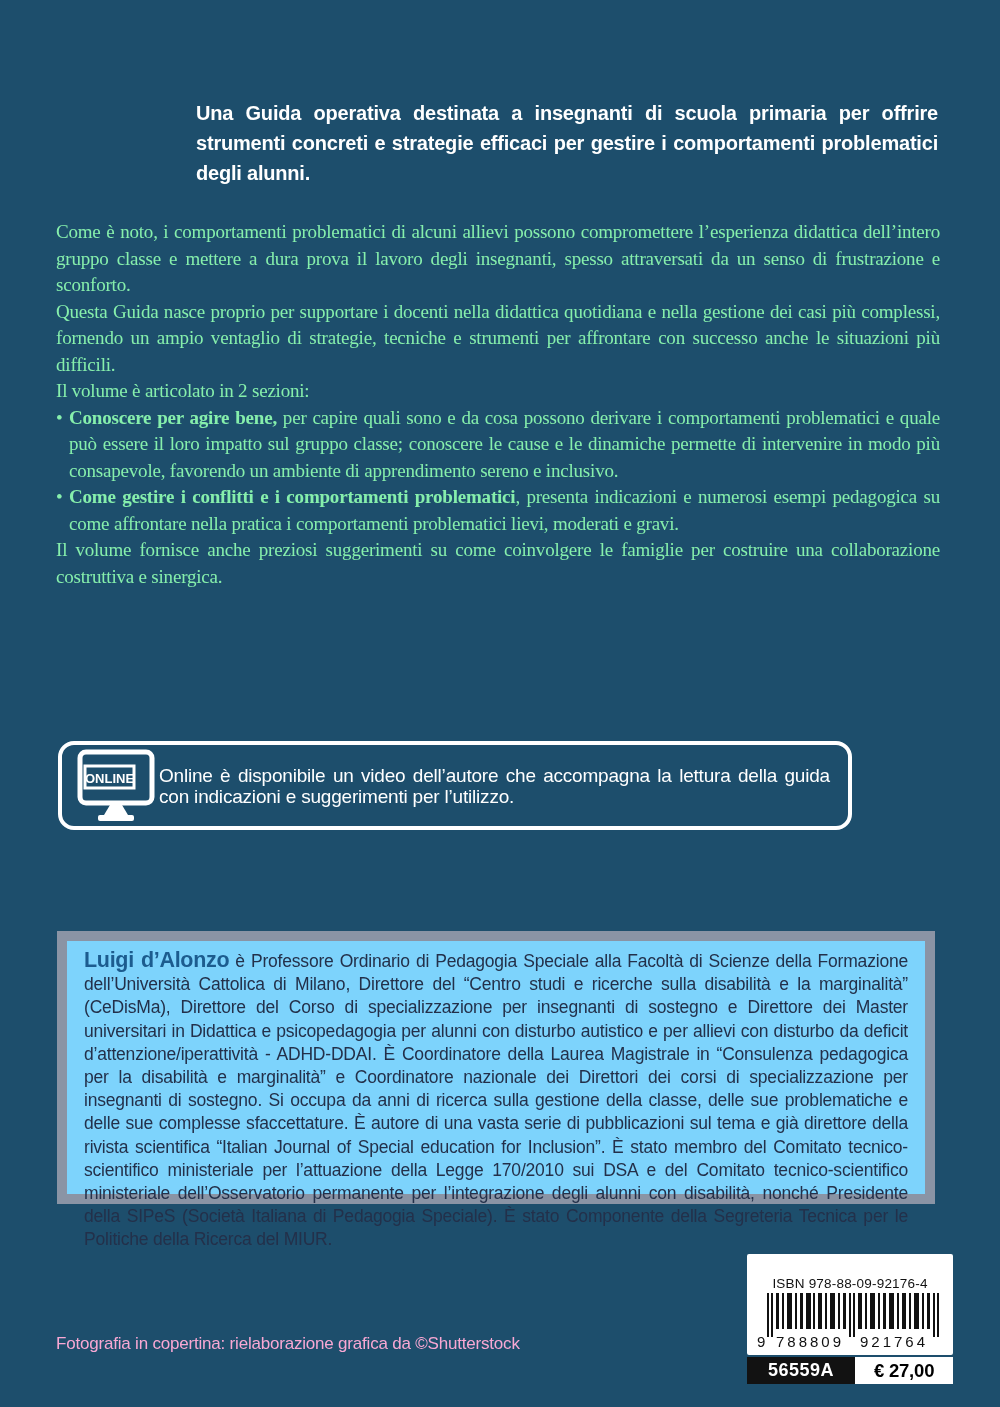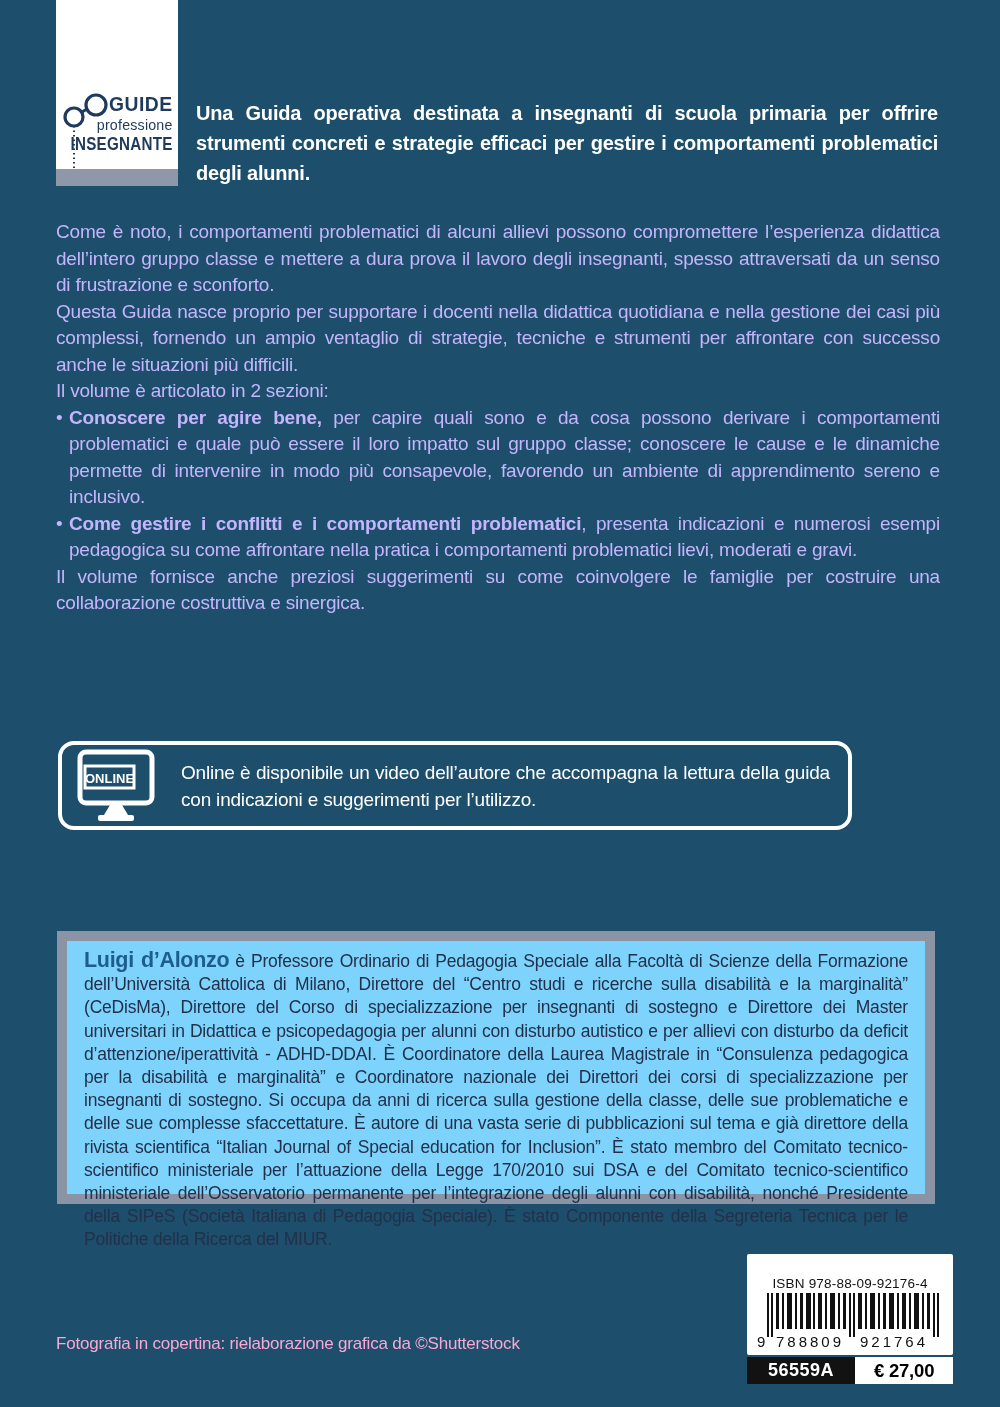--- a/index.html
+++ b/index.html
@@ -24,42 +24,42 @@
   .logo-graybar{position:absolute;left:0;bottom:0;width:100%;height:17px;background:#8E98A8;}
   
   .tagline{
     position:absolute;left:196px;top:98px;width:742px;
     color:#ffffff;font-weight:bold;font-size:20px;line-height:30px;
     text-align:justify;letter-spacing:-.2px;
   }
   
   .body-text{
     position:absolute;left:56px;top:219px;width:884px;
-    color:#c4b5fd;font-size:19px;line-height:26.5px;
-    text-align:justify;letter-spacing:-.2px;
+    color:#86efac;font-size:19px;line-height:26.5px;
+    text-align:justify;letter-spacing:-.2px;font-family:Liberation Serif, serif;
   }
   .body-text p{margin:0;}
   .p1{margin-bottom:18px;}
   .p2{margin-bottom:42px;}
   .sections-intro{margin-bottom:15px;}
   .bullet{position:relative;padding-left:13px;}
   .bullet .dot{position:absolute;left:0;top:0;}
   .bullet1{margin-bottom:25px;}
   .bullet2{margin-bottom:12px;}
   .bold{font-weight:bold;}
   
   .online-box{
     position:absolute;left:58px;top:741px;width:794px;height:89px;
     border:4px solid #ffffff;border-radius:16px;box-sizing:border-box;
     display:flex;align-items:center;
   }
   .online-icon{margin-left:15px;flex:0 0 auto;}
   .online-text{
-    margin-left:22px;margin-right:18px;
-    color:#ffffff;font-size:19px;line-height:27px;text-align:justify;letter-spacing:-.2px;
+    margin-left:0;margin-right:18px;
+    color:#ffffff;font-size:19px;line-height:21px;text-align:justify;letter-spacing:-.2px;
   }
   
   .bio-box{
     position:absolute;left:57px;top:931px;width:878px;height:273px;
     box-sizing:border-box;border:10px solid #8A94A5;background:#7dd3fc;
     padding:8px 17px 8px 17px;
   }
   .bio-text{
     color:#23304A;font-size:17.5px;line-height:23.2px;text-align:justify;letter-spacing:-.2px;
   }
@@ -77,34 +77,20 @@
   .credit{
     position:absolute;left:56px;top:1334px;
     color:#f9a8d4;font-size:17px;letter-spacing:-.2px;
   }
 </style>
 </head>
 <body>
 
 <div class="cover">
 
-  <div class="logo-box">
-    <svg class="logo-glasses" width="52" height="92" viewBox="0 0 52 92">
-      <circle cx="14" cy="27" r="9" fill="none" stroke="#1E3A5C" stroke-width="3.2"></circle>
-      <circle cx="36" cy="15" r="10" fill="none" stroke="#1E3A5C" stroke-width="3.2"></circle>
-      <path d="M22 22 L27 19" fill="none" stroke="#1E3A5C" stroke-width="3"></path>
-      <path d="M14 36 L14 78" fill="none" stroke="#1E3A5C" stroke-width="2" stroke-dasharray="1.5,3"></path>
-    </svg>
-    <div class="logo-text">
-      <div class="logo-guide">GUIDE</div>
-      <div class="logo-prof">professione</div>
-      <div class="logo-insegnante">INSEGNANTE</div>
-    </div>
-    <div class="logo-graybar"></div>
-  </div>
 
   <div class="tagline">Una Guida operativa destinata a insegnanti di scuola primaria per offrire strumenti concreti e strategie efficaci per gestire i comportamenti problematici degli alunni.</div>
 
   <div class="body-text">
     <p class="p1">Come è noto, i comportamenti problematici di alcuni allievi possono compromettere l’esperienza didattica dell’intero gruppo classe e mettere a dura prova il lavoro degli insegnanti, spesso attraversati da un senso di frustrazione e sconforto.</p>
     <p class="p2">Questa Guida nasce proprio per supportare i docenti nella didattica quotidiana e nella gestione dei casi più complessi, fornendo un ampio ventaglio di strategie, tecniche e strumenti per affrontare con successo anche le situazioni più difficili.</p>
     <p class="sections-intro">Il volume è articolato in 2 sezioni:</p>
     <p class="bullet bullet1"><span class="dot">•</span><span class="bold">Conoscere per agire bene,</span><span> per capire quali sono e da cosa possono derivare i comportamenti problematici e quale può essere il loro impatto sul gruppo classe; conoscere le cause e le dinamiche permette di intervenire in modo più consapevole, favorendo un ambiente di apprendimento sereno e inclusivo.</span></p>
     <p class="bullet bullet2"><span class="dot">•</span><span class="bold">Come gestire i conflitti e i comportamenti problematici</span><span>, presenta indicazioni e numerosi esempi pedagogica su come affrontare nella pratica i comportamenti problematici lievi, moderati e gravi.</span></p>
     <p>Il volume fornisce anche preziosi suggerimenti su come coinvolgere le famiglie per costruire una collaborazione costruttiva e sinergica.</p>

